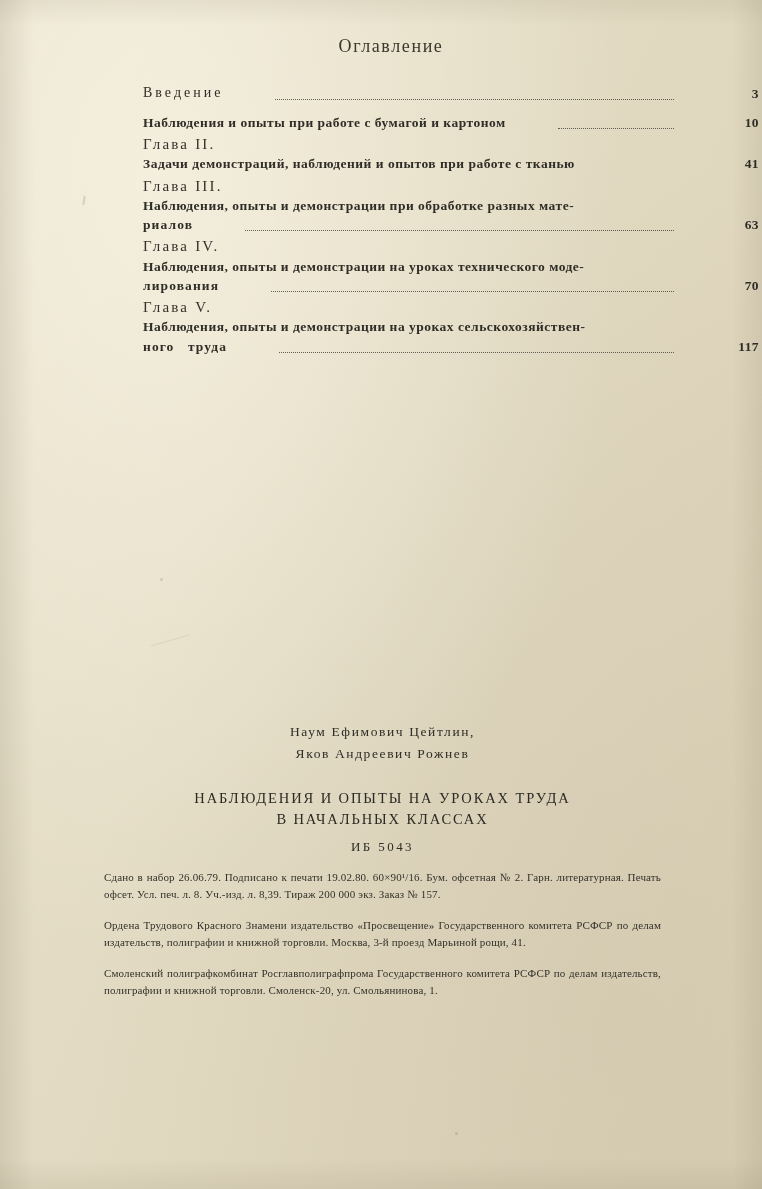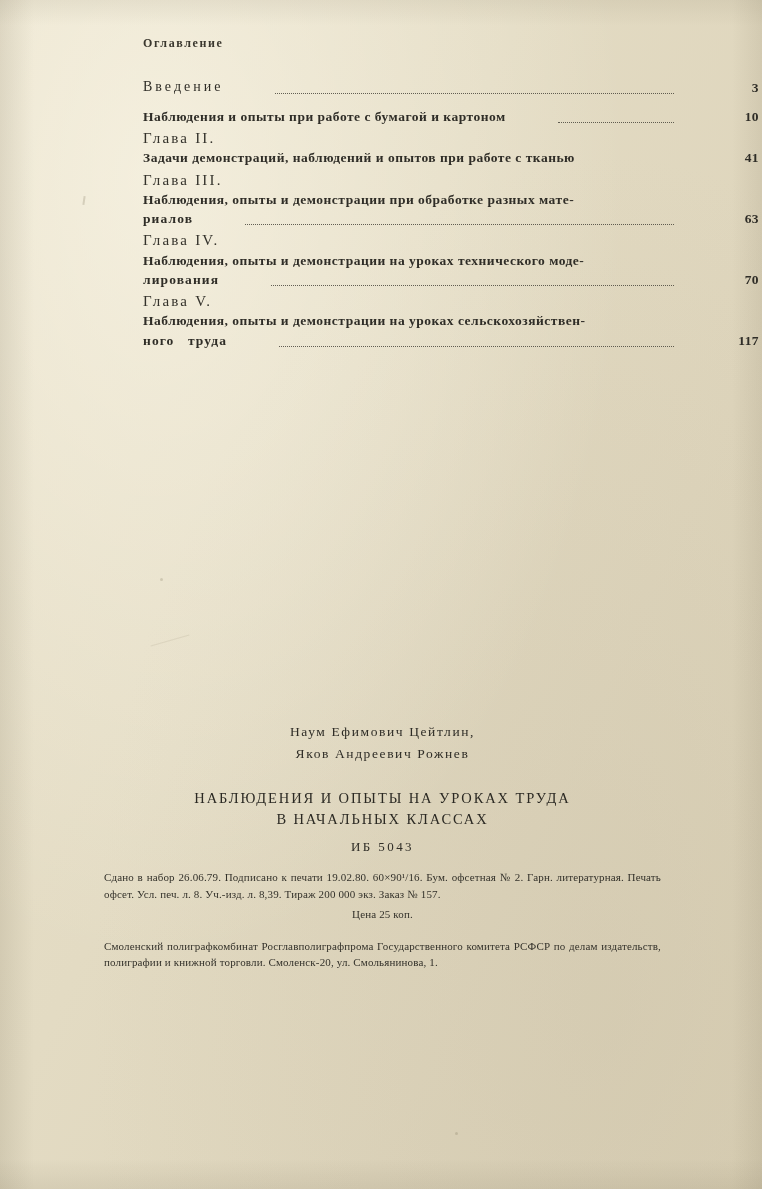--- a/index.html
+++ b/index.html
@@ -34,24 +34,24 @@
   }
 
   
   .toc {
     position: absolute;
     left: 143px;
     top: 36px;
     width: 616px;
   }
   .toc-title {
-    text-align: left;
-    font-size: 12px;
+    text-align: center;
+    font-size: 18px;
     letter-spacing: 1.6px;
-    font-weight: bold;
+    font-weight: normal;
     color: #3a372e;
     margin: 0 0 26px 0;
     padding-right: 120px;
   }
   .entry {
     margin-bottom: 2px;
   }
   .chapter-label {
     font-size: 15px;
     letter-spacing: 2.2px;
@@ -242,22 +242,24 @@
     <div class="book-title">
       <div>НАБЛЮДЕНИЯ И ОПЫТЫ НА УРОКАХ ТРУДА</div>
       <div>В  НАЧАЛЬНЫХ  КЛАССАХ</div>
     </div>
 
 
     <div class="ib">ИБ   5043</div>
 
     <div class="imprint">
       <p>Сдано в набор 26.06.79. Подписано к печати 19.02.80.  60×90¹/16.  Бум. офсетная № 2. Гарн. литературная. Печать офсет.  Усл. печ. л. 8. Уч.-изд. л. 8,39. Тираж 200 000 экз. Заказ № 157.</p>
-      <span class="price">Цена 25 коп.</span>
-    </div>
-
+    </div>
+
+    <div class="imprint block-gap">
+      <p>Ордена Трудового Красного Знамени издательство  «Просвещение»  Государственного комитета РСФСР по делам издательств, полиграфии и книжной торговли. Москва, 3-й проезд Марьиной рощи, 41.</p>
+    </div>
 
     <div class="imprint block-gap">
       <p>Смоленский полиграфкомбинат Росглавполиграфпрома Государственного комитета РСФСР по делам издательств, полиграфии и книжной торговли. Смоленск-20, ул. Смольянинова, 1.</p>
     </div>
   </div>
 
 </div>
 
 </body></html>

